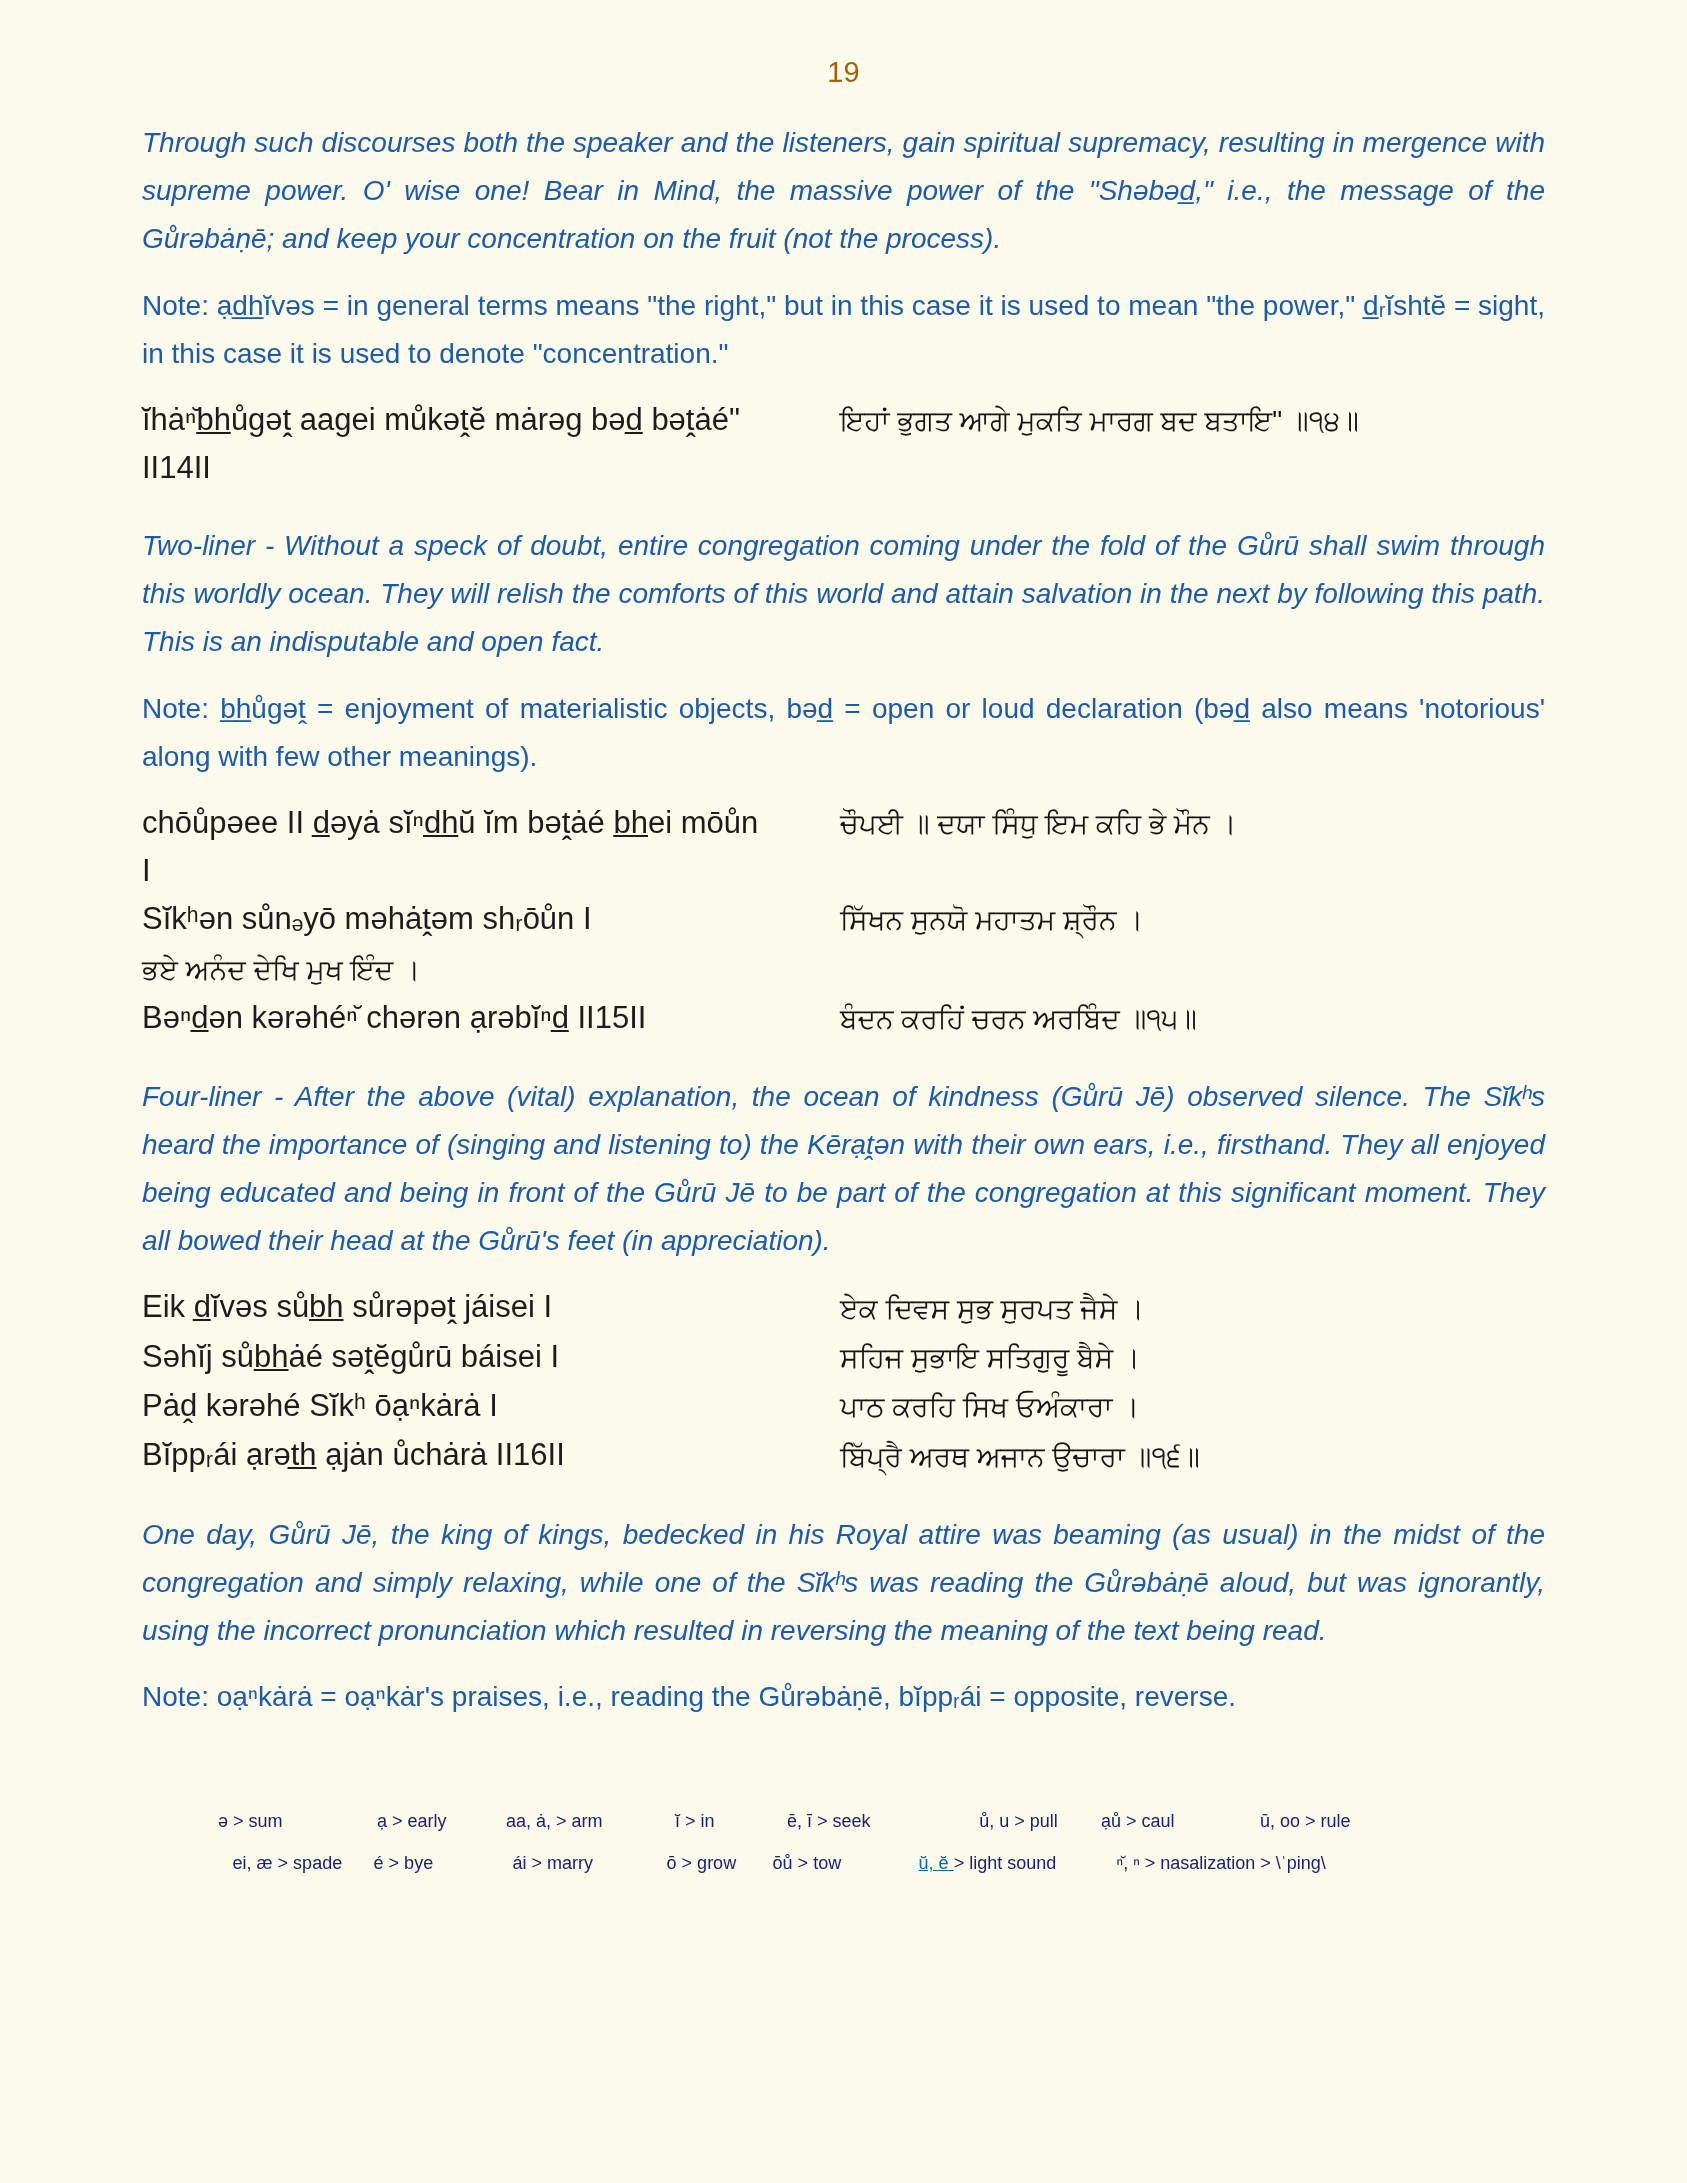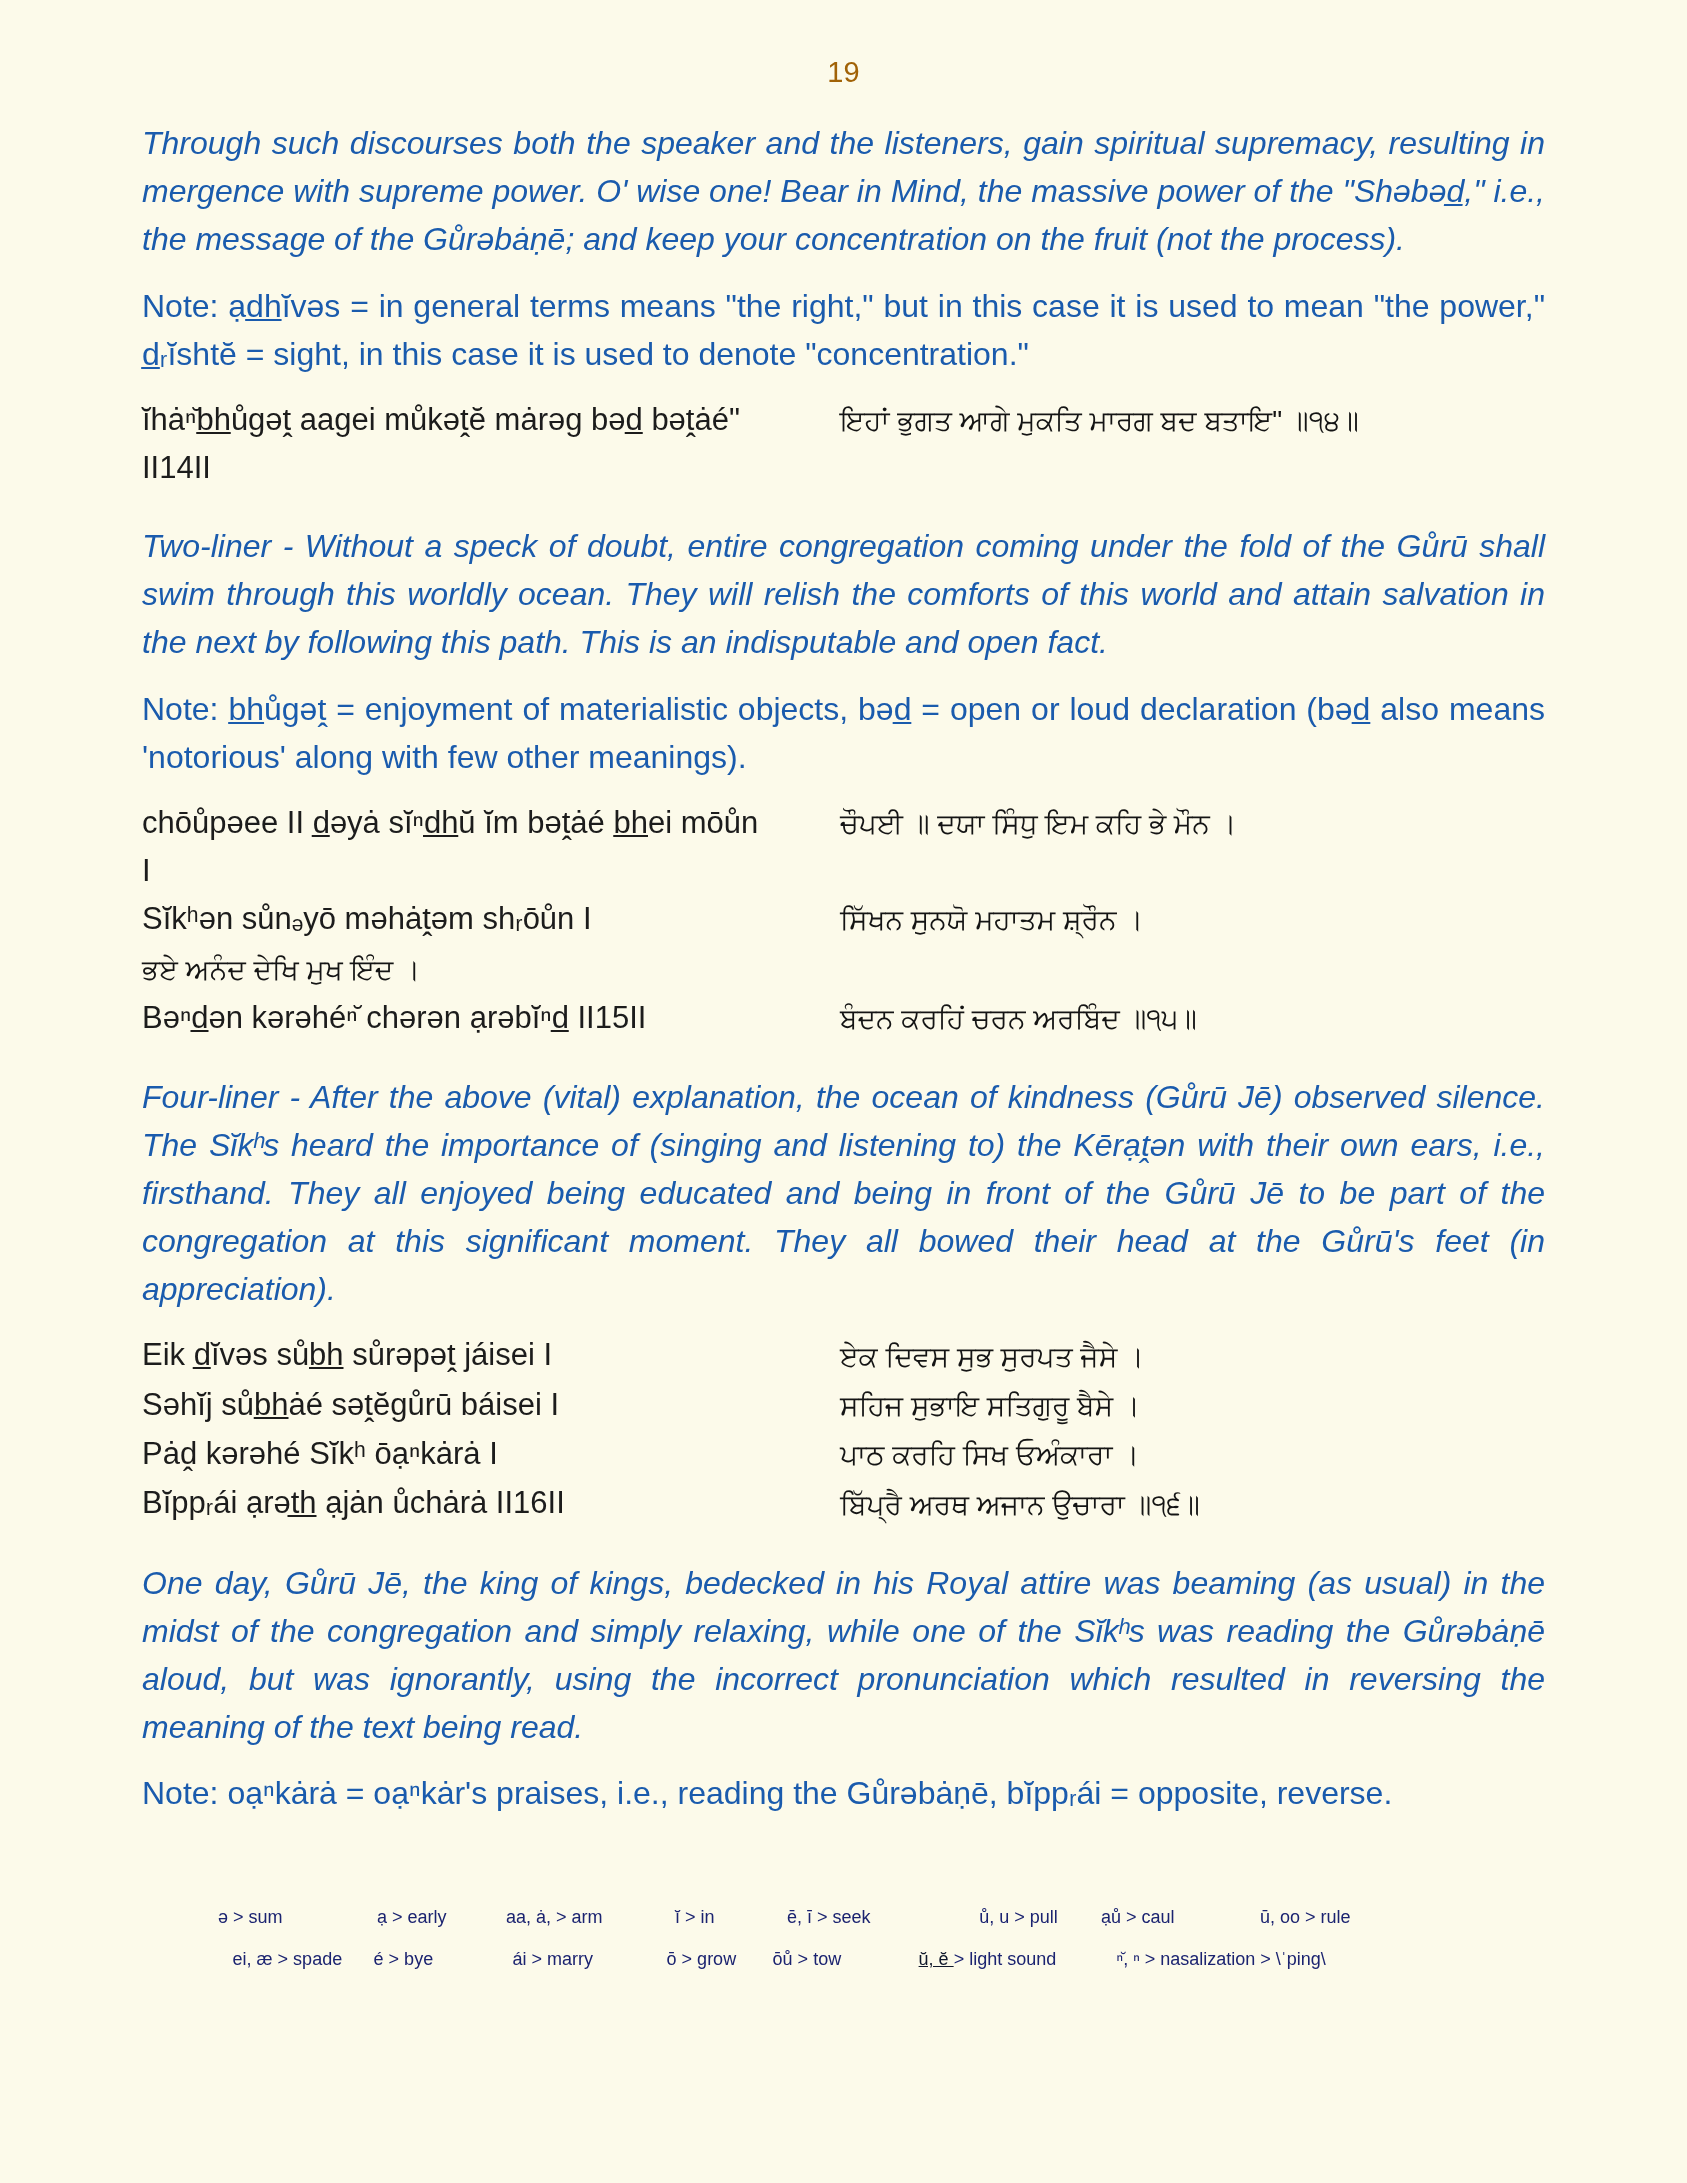--- a/index.html
+++ b/index.html
@@ -13,21 +13,21 @@
     font-family:"Liberation Sans","DejaVu Sans",sans-serif;
     overflow:hidden;
   }
   .page-number{
     text-align:center;
     font-size:29px;
     color:#a16207;
     margin:0 0 0 0;
   }
   .para{
-    font-size:32px;
+    font-size:28px;
     line-height:48px;
     text-align:justify;
     margin:0;
   }
   .commentary{
     color:#1A5BAD;
     font-style:italic;
     margin-top:30px;
   }
   .note{
@@ -65,21 +65,21 @@
   .r1 .legend-cell:nth-child(4){width:112px;}
   .r1 .legend-cell:nth-child(5){width:149px;}
   .r1 .legend-cell:nth-child(6){width:165px;text-align:center;}
   .r1 .legend-cell:nth-child(7){width:159px;}
   .r2 .legend-cell:nth-child(1){width:141px;margin-left:14.6px;}
   .r2 .legend-cell:nth-child(2){width:139px;}
   .r2 .legend-cell:nth-child(3){width:154px;}
   .r2 .legend-cell:nth-child(4){width:106px;}
   .r2 .legend-cell:nth-child(5){width:146px;}
   .r2 .legend-cell:nth-child(6){width:198px;}
-  .light{color:#0f172a;text-decoration:underline;}
+  .light{color:#0369a1;text-decoration:underline;}
 </style>
 </head>
 <body>
 
 <div class="page">
 
   <div class="page-number">19</div>
 
   <p class="para commentary">Through such discourses both the speaker and the listeners, gain spiritual supremacy, resulting in mergence with supreme power. O' wise one! Bear in Mind, the massive power of the "Shəbəd̲," i.e., the message of the Gůrəbȧṇē; and keep your concentration on the fruit (not the process).</p>
 

